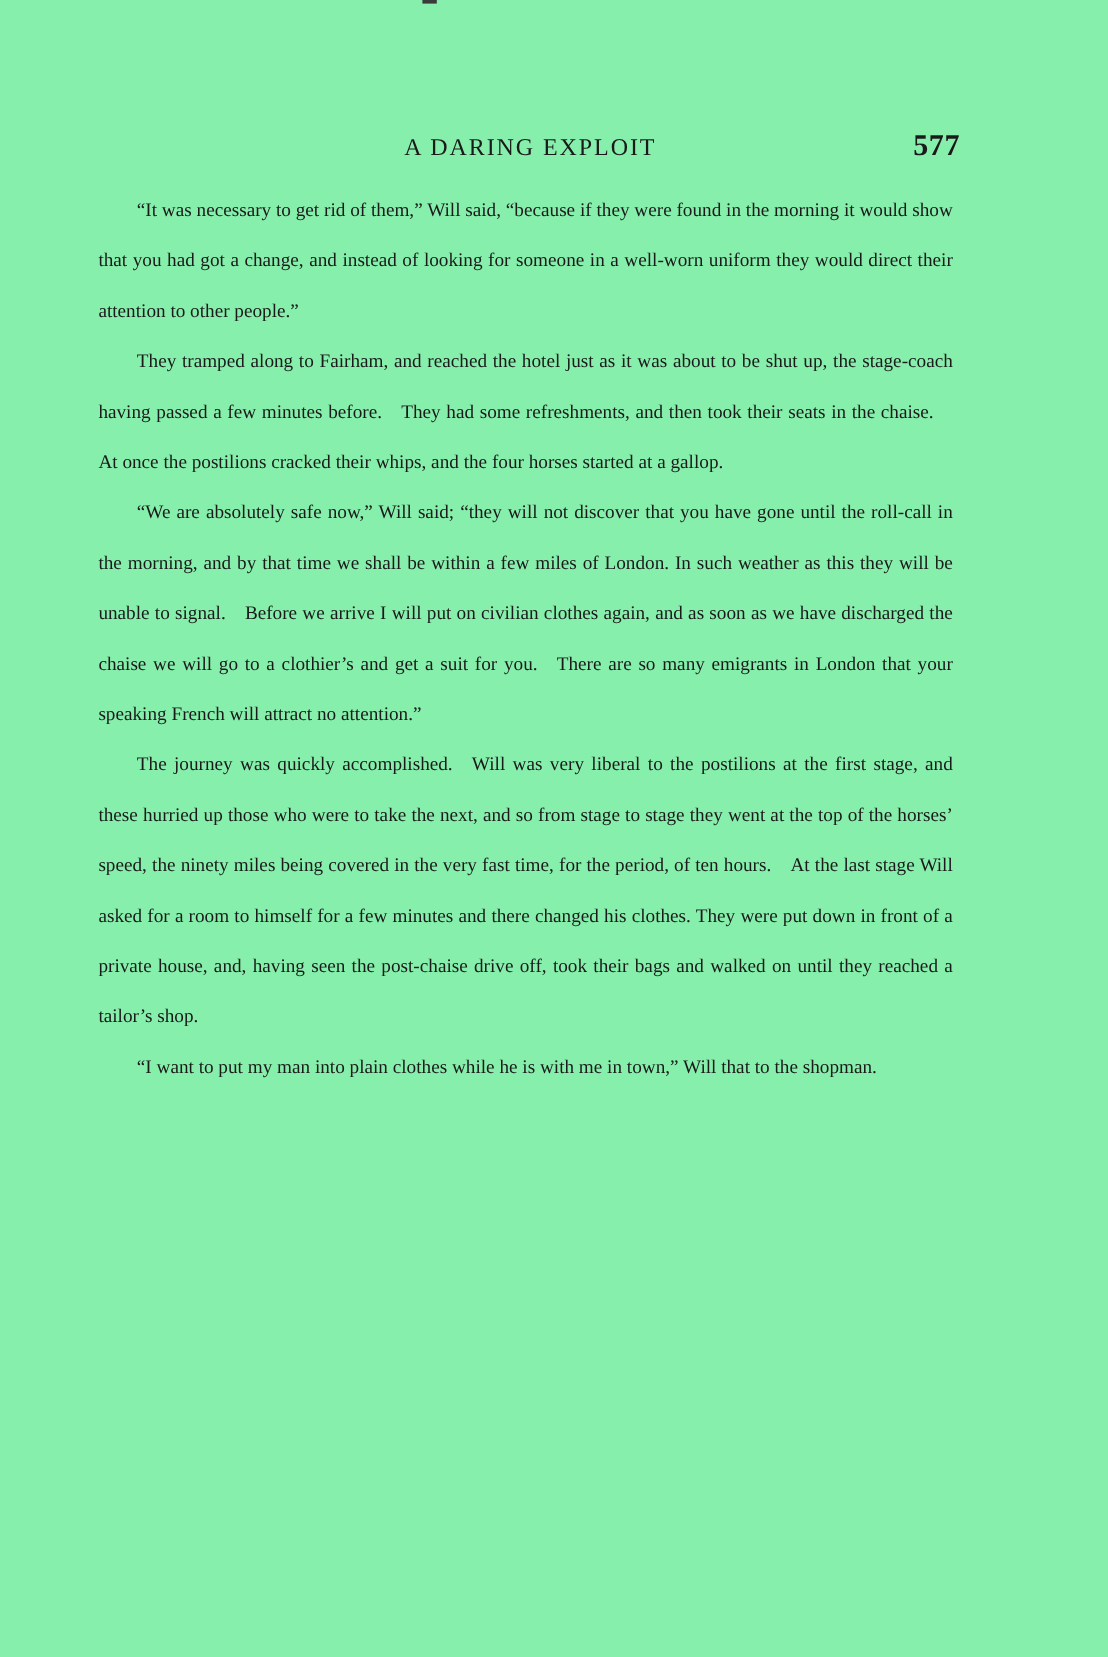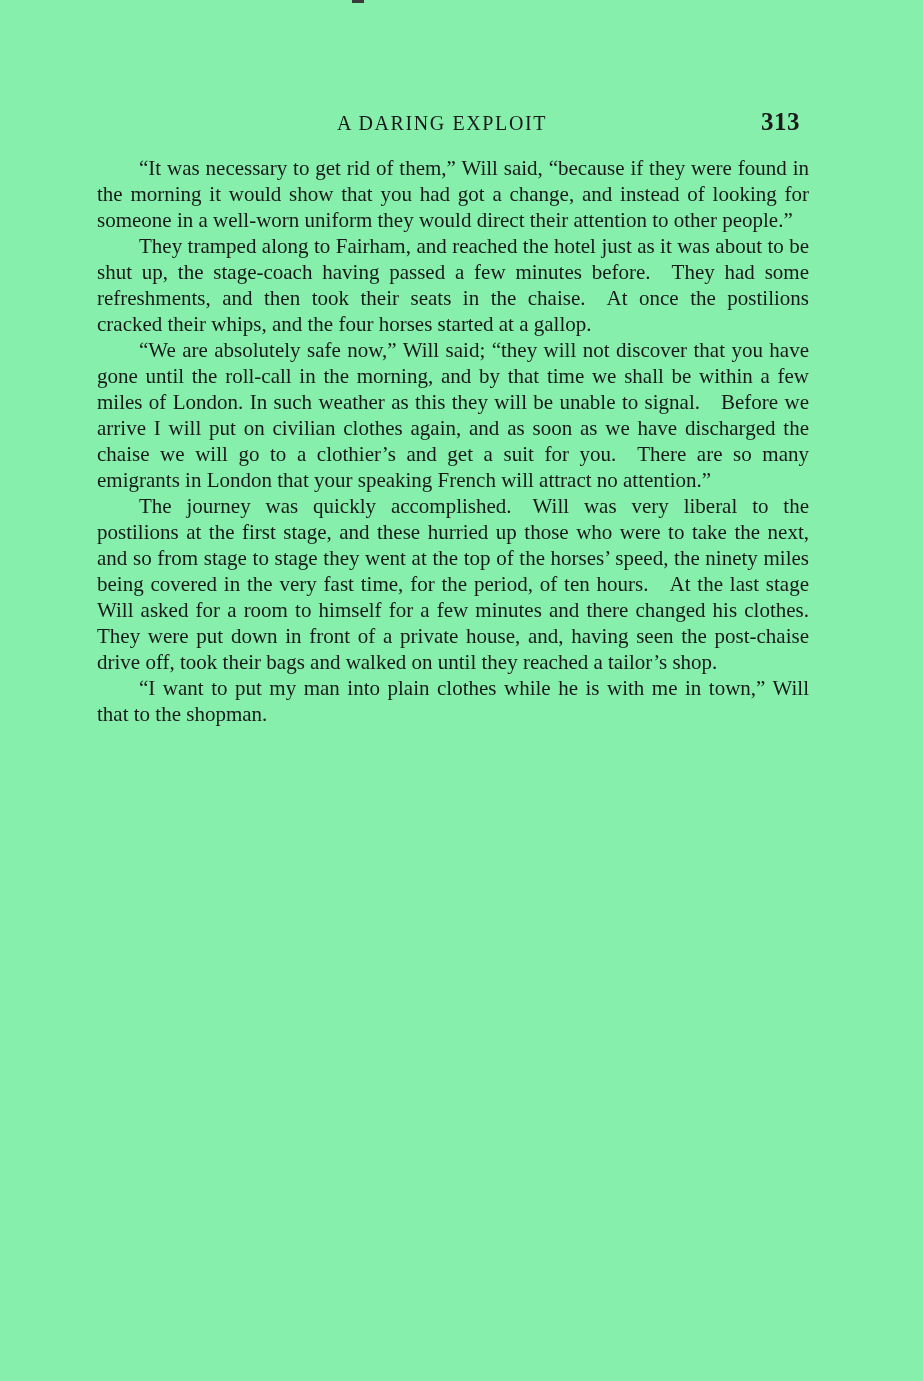--- a/index.html
+++ b/index.html
@@ -47,43 +47,43 @@
   .folio {
     font-size: 25px;
     font-weight: bold;
     letter-spacing: 0.5px;
     min-width: 60px;
     text-align: right;
   }
   .body-text {
     position: absolute;
     top: 155px;
-    left: 97px;
+    left: 82px;
     width: 712px;
-    font-size: 21px;
-    line-height: 26px;
+    font-size: 16px;
+    line-height: 42px;
     text-align: justify;
     text-justify: inter-word;
   }
   .body-text p {
     margin: 0;
     text-indent: 2.0em;
     hyphens: none;
   }
 </style>
 </head>
 <body>
 
 <div class="page">
 
   <div class="top-mark"></div>
 
   <div class="header">
     <div class="running-head">A Daring Exploit</div>
-    <div class="folio">313</div>
+    <div class="folio">577</div>
   </div>
 
   <div class="body-text">
     <p>“It was necessary to get rid of them,” Will said, “because if they were found in the morning it would show that you had got a change, and instead of looking for someone in a well-worn uniform they would direct their attention to other people.”</p>
     <p>They tramped along to Fairham, and reached the hotel just as it was about to be shut up, the stage-coach having passed a few minutes before. They had some refreshments, and then took their seats in the chaise. At once the postilions cracked their whips, and the four horses started at a gallop.</p>
     <p>“We are absolutely safe now,” Will said; “they will not discover that you have gone until the roll-call in the morning, and by that time we shall be within a few miles of London. In such weather as this they will be unable to signal. Before we arrive I will put on civilian clothes again, and as soon as we have discharged the chaise we will go to a clothier’s and get a suit for you. There are so many emigrants in London that your speaking French will attract no attention.”</p>
     <p>The journey was quickly accomplished. Will was very liberal to the postilions at the first stage, and these hurried up those who were to take the next, and so from stage to stage they went at the top of the horses’ speed, the ninety miles being covered in the very fast time, for the period, of ten hours. At the last stage Will asked for a room to himself for a few minutes and there changed his clothes. They were put down in front of a private house, and, having seen the post-chaise drive off, took their bags and walked on until they reached a tailor’s shop.</p>
     <p>“I want to put my man into plain clothes while he is with me in town,” Will that to the shopman.</p>
   </div>
 

